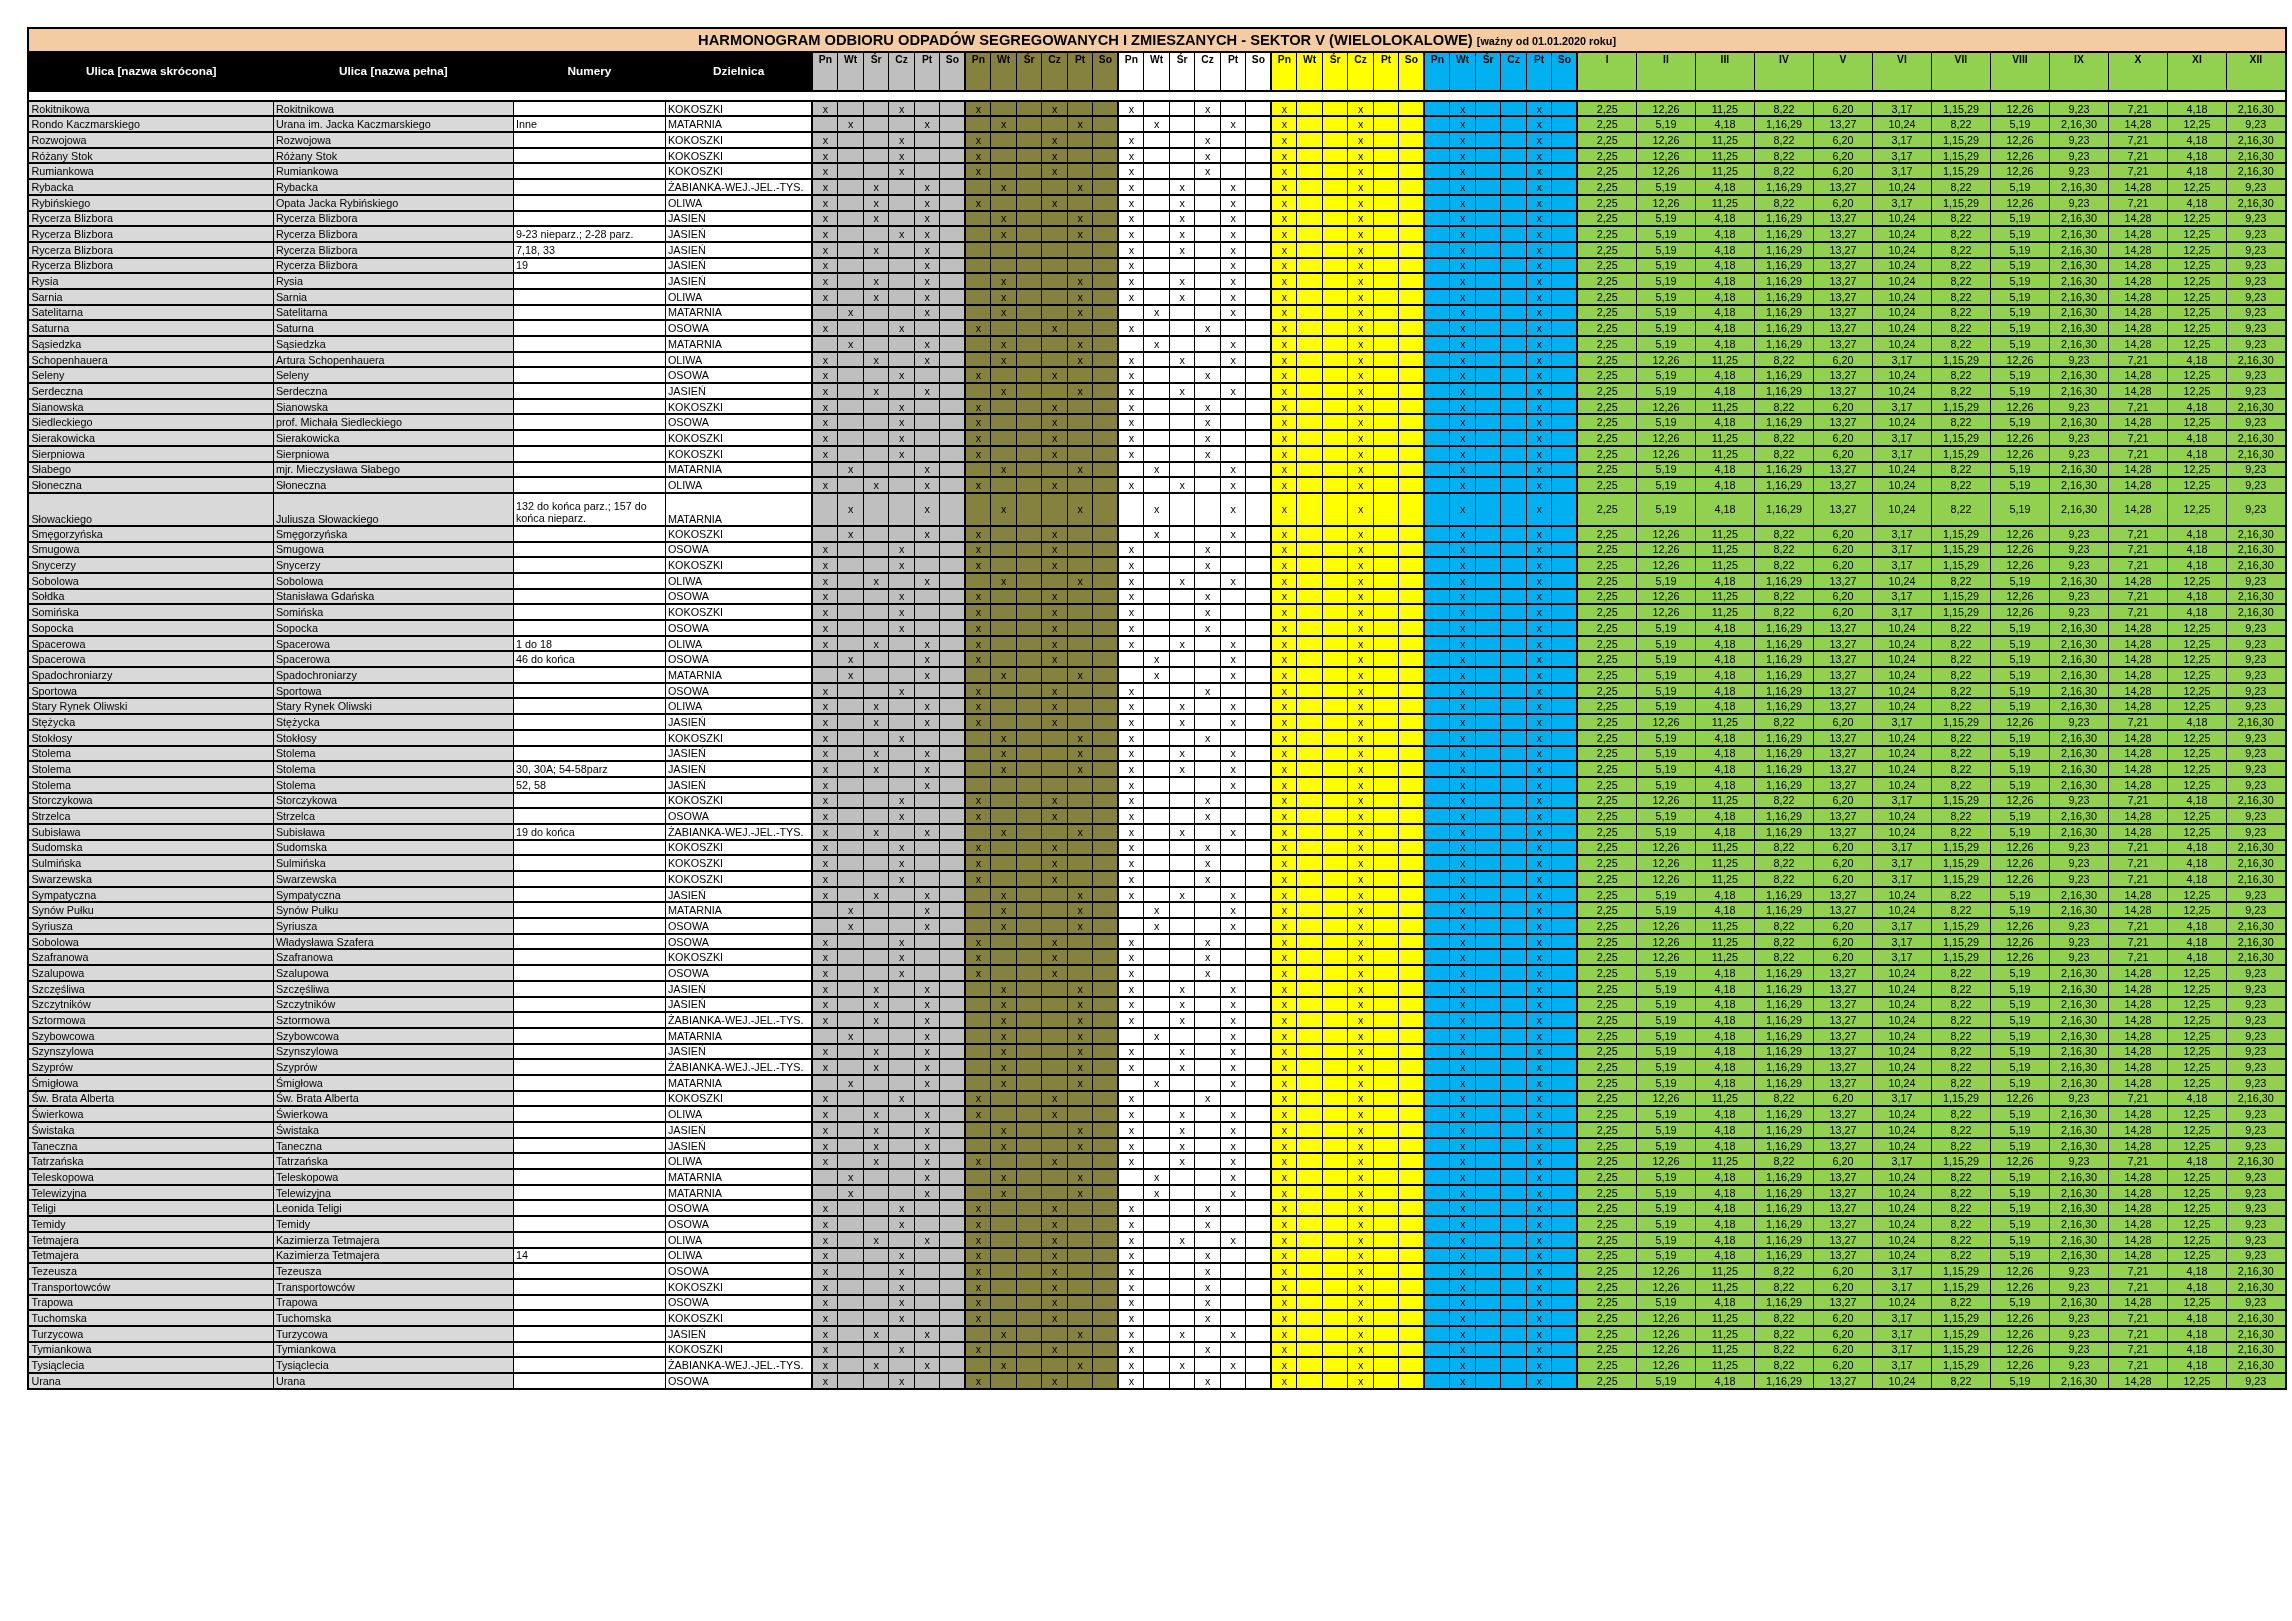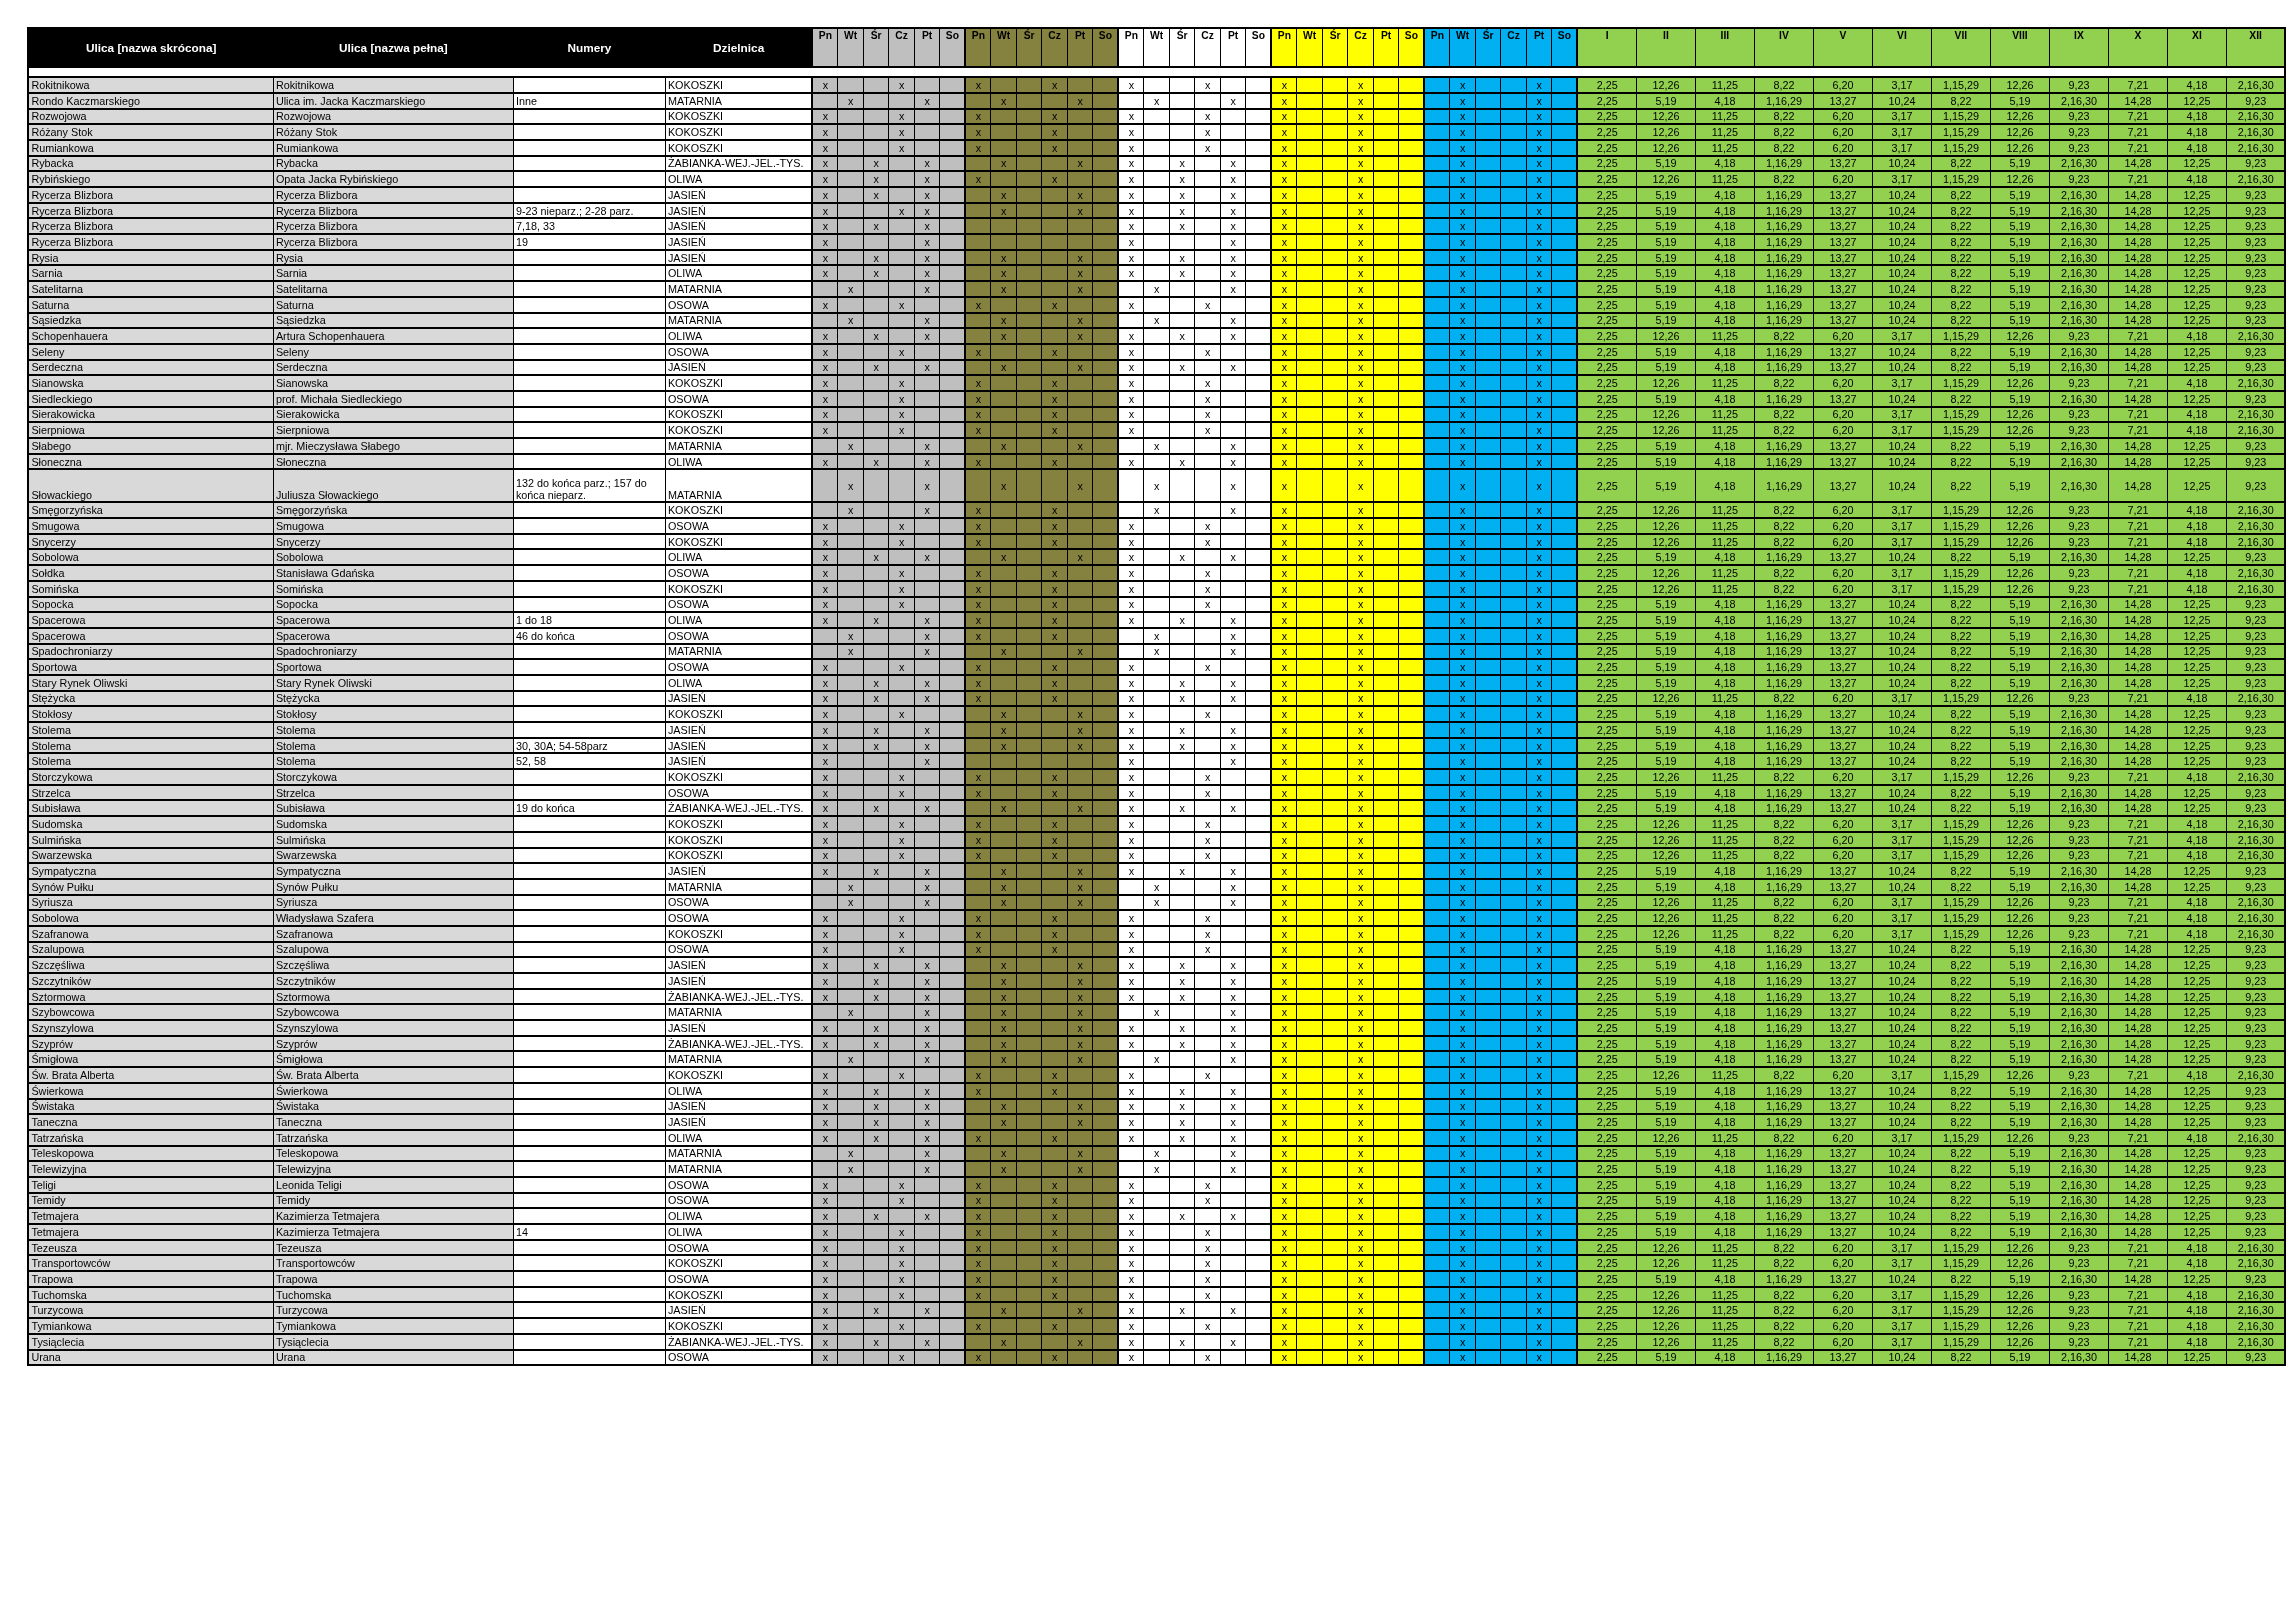--- a/index.html
+++ b/index.html
@@ -70,20 +70,23 @@
       <col style="width: 59px;">
       <col style="width: 59px;">
       <col style="width: 59px;">
       <col style="width: 59px;">
       <col style="width: 59px;">
       <col style="width: 59px;">
       <col style="width: 59px;">
       <col style="width: 59px;">
     </colgroup>
   <tbody id="tbody">
+    <tr>
+      <td class="title" colspan="46"><span>HARMONOGRAM ODBIORU ODPADÓW SEGREGOWANYCH I ZMIESZANYCH - SEKTOR V (WIELOLOKALOWE)</span> <span class="suffix">[ważny od 01.01.2020 roku]</span></td>
+    </tr>
       <tr>
         <td class="bh">Ulica [nazwa skrócona]</td>
         <td class="bh">Ulica [nazwa pełna]</td>
         <td class="bh">Numery</td>
         <td class="bh">Dzielnica</td>
         <td class="dh gs" style="background: rgb(191, 191, 191);">Pn</td>
         <td class="dh" style="background: rgb(191, 191, 191);">Wt</td>
         <td class="dh" style="background: rgb(191, 191, 191);">Śr</td>
         <td class="dh" style="background: rgb(191, 191, 191);">Cz</td>
         <td class="dh" style="background: rgb(191, 191, 191);">Pt</td>
@@ -171,21 +174,21 @@
         <td class="gc">3,17</td>
         <td class="gc">1,15,29</td>
         <td class="gc">12,26</td>
         <td class="gc">9,23</td>
         <td class="gc">7,21</td>
         <td class="gc">4,18</td>
         <td class="gc">2,16,30</td>
       </tr>
       <tr class="data">
         <td class="g1 nm">Rondo Kaczmarskiego</td>
-        <td class="g1 nm">Ulica im. Jacka Kaczmarskiego</td>
+        <td class="g1 nm">Urana im. Jacka Kaczmarskiego</td>
         <td class="wh">Inne</td>
         <td class="wh nm">MATARNIA</td>
         <td class="dc gs" style="background: rgb(191, 191, 191);"></td>
         <td class="dc" style="background: rgb(191, 191, 191);">x</td>
         <td class="dc" style="background: rgb(191, 191, 191);"></td>
         <td class="dc" style="background: rgb(191, 191, 191);"></td>
         <td class="dc" style="background: rgb(191, 191, 191);">x</td>
         <td class="dc" style="background: rgb(191, 191, 191);"></td>
         <td class="dc gs" style="background: rgb(133, 129, 63);"></td>
         <td class="dc" style="background: rgb(133, 129, 63);">x</td>

